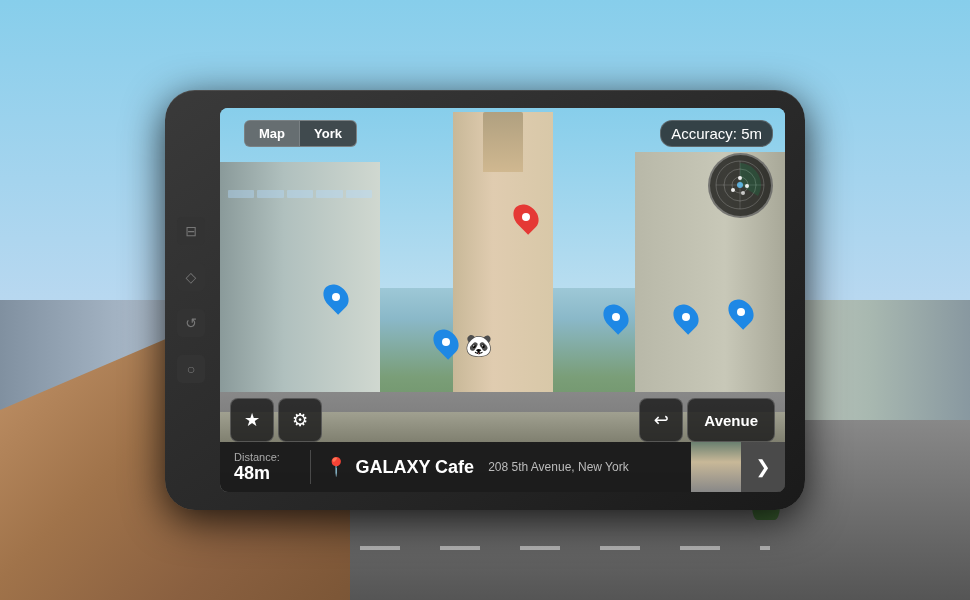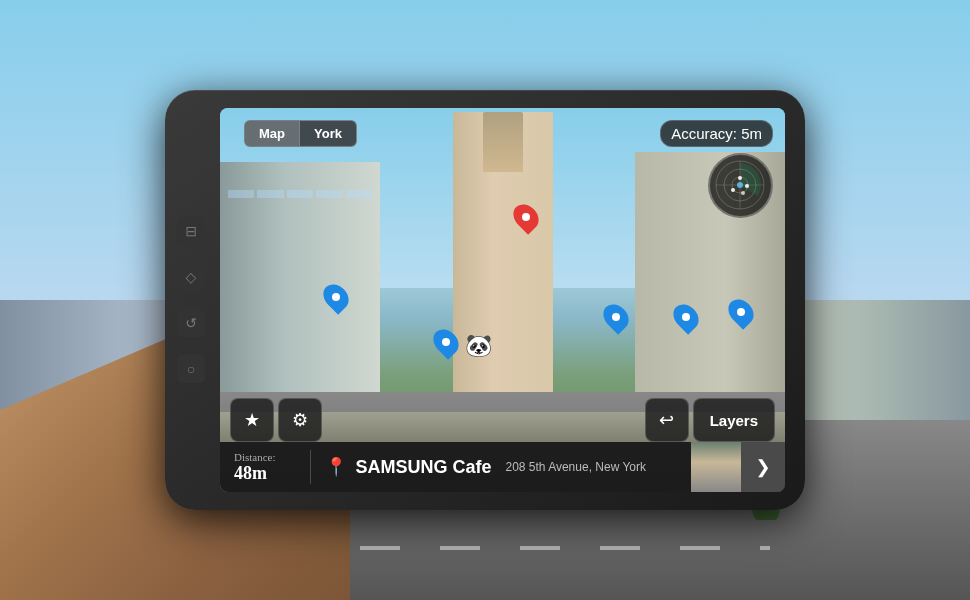--- a/index.html
+++ b/index.html
@@ -259,21 +259,20 @@
       background: rgba(20,20,20,0.9);
       display: flex;
       align-items: center;
       gap: 0;
     }
 
     .distance-section {
       padding: 0 14px;
       color: white;
       min-width: 90px;
-      font-family: Liberation Serif, serif;
     }
 
     .distance-label {
       font-size: 11px;
       color: #aaa;
     }
 
     .distance-value {
       font-size: 18px;
       font-weight: bold;
@@ -476,34 +475,34 @@
         <div class="toolbar-icon-btn">
           <span>⚙</span>
         </div>
       </div>
 
       <div class="toolbar-group">
         <div class="toolbar-icon-btn">
           <span>↩</span>
         </div>
         <div class="toolbar-text-btn">
-          <span>Layers</span>
+          <span>Avenue</span>
         </div>
       </div>
     </div>
 
     <div class="info-bar">
       <div class="distance-section">
         <div class="distance-label">Distance:</div>
         <div class="distance-value">48m</div>
       </div>
       <div class="info-divider"></div>
       <div class="place-info">
         <span class="place-pin">📍</span>
-        <span class="place-name">SAMSUNG Cafe</span>
+        <span class="place-name">GALAXY Cafe</span>
         <span class="place-address">208 5th Avenue, New York</span>
       </div>
       <div class="info-thumbnail">
         <div style="width:100%;height:100%;background:linear-gradient(180deg,#6a8070 0%,#c8b898 40%,#888 100%);"></div>
       </div>
       <div class="info-arrow-btn">
         <span>❯</span>
       </div>
     </div>
 

